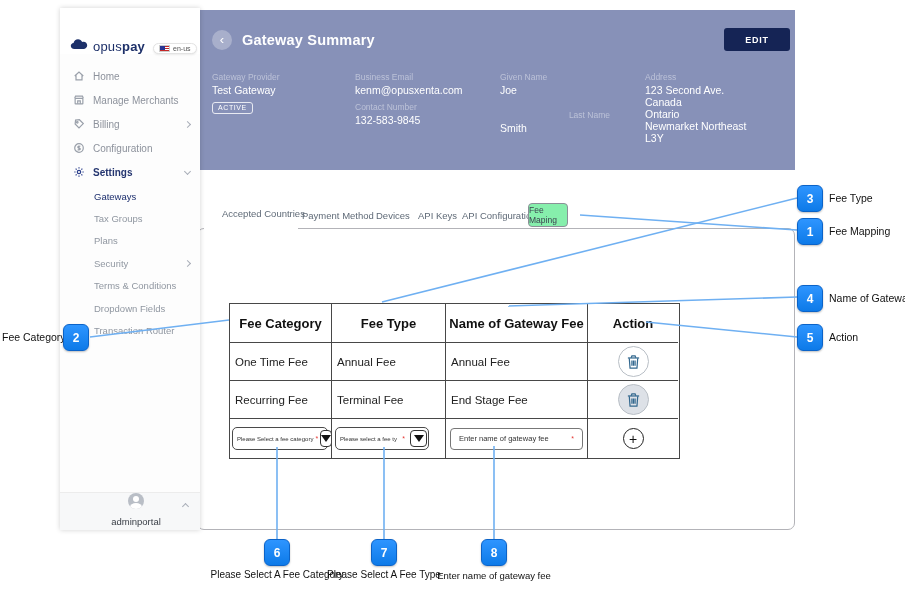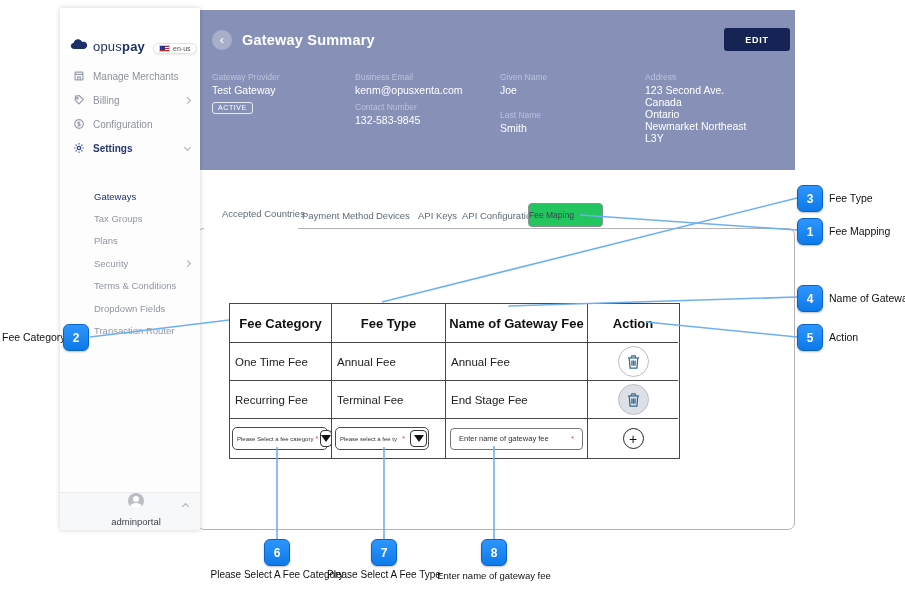--- a/index.html
+++ b/index.html
@@ -46,21 +46,21 @@
   .hero-title { color:#fff; font-size:14.5px; font-weight:700; letter-spacing:.2px; }
   .edit-btn { position:absolute; right:5px; top:18px; width:66px; height:23px; background:#152455; color:#fff; font-size:9px; font-weight:700; letter-spacing:.8px; border:none; border-radius:3px; cursor:pointer; }
   .hero-grid { position:absolute; left:12px; top:62px; right:8px; }
   .h-label { font-size:8.5px; color:#bcc2d8; margin-bottom:2px; }
   .h-value { font-size:10.5px; color:#fff; font-weight:500; }
   .h-col { position:absolute; top:0; }
   .status-badge { display:inline-block; margin-top:5px; border:1px solid #e8eaf2; border-radius:3px; color:#fff; font-size:7px; letter-spacing:.6px; padding:1.5px 5px; }
 
   
   .tab { position:absolute; font-size:9.5px; color:#5f6a77; z-index:3; cursor:pointer; }
-  .tab-box { position:absolute; left:528px; top:203px; width:75px; height:24px; background:#22c55e; border:1px solid #8b9097; border-radius:4px; display:flex; align-items:center; justify-content:flex-start; font-size:8.5px; color:#3c4450; z-index:3; cursor:pointer; }
+  .tab-box { position:absolute; left:528px; top:203px; width:40px; height:24px; background:#86efac; border:1px solid #8b9097; border-radius:4px; display:flex; align-items:center; justify-content:flex-end; font-size:8.5px; color:#3c4450; z-index:3; cursor:pointer; }
 
   
   #card { position:absolute; left:197px; top:228px; width:598px; height:302px; background:#fff; border:1.5px solid #b3b3b8; border-radius:7px; z-index:1; }
   #card-border-gap { position:absolute; left:204px; top:226px; width:94px; height:5px; background:#fff; z-index:2; }
 
   
   #fee-table { position:absolute; left:229px; top:303px; width:451px; z-index:2; display:grid;
     grid-template-columns:101px 114px 142px 91px; border:1.5px solid #474747; background:#fff; }
   .th { height:38px; display:flex; align-items:center; justify-content:center; font-size:13px; font-weight:700; color:#111; border-left:1.5px solid #474747; }
   .td { height:38px; display:flex; align-items:center; padding-left:5px; font-size:11.5px; color:#222; border-left:1.5px solid #474747; border-top:1.5px solid #474747; }
@@ -106,20 +106,28 @@
       <span class="locale-chip">
         <span class="flag"></span>
         <span>en-us</span>
       </span>
     </div>
 
     <div class="menu">
       <div class="menu-item">
         <span class="mi-icon">
             <svg viewBox="0 0 14 14">
+              <path d="M2 7 L7 2.5 L12 7 M3.5 6 V11.5 H10.5 V6"></path>
+            </svg>
+          </span>
+        <span class="mi-label">Home</span>
+      </div>
+      <div class="menu-item">
+        <span class="mi-icon">
+            <svg viewBox="0 0 14 14">
               <rect x="2.5" y="5" width="9" height="6.5" rx="0.5"></rect>
               <path d="M2 5 L3 2.5 H11 L12 5 M5.5 11.5 V8 H8.5 V11.5"></path>
             </svg>
           </span>
         <span class="mi-label">Manage Merchants</span>
       </div>
       <div class="menu-item">
         <span class="mi-icon">
             <svg viewBox="0 0 14 14">
               <path d="M7.5 2 L12 6.5 L7 11.5 L2.5 7 L3 2.5 Z"></path>
@@ -199,21 +207,21 @@
       </div>
       <div class="h-col" style="left:143px; width:140px;">
         <div class="h-label">Business Email</div>
         <div class="h-value">kenm@opusxenta.com</div>
         <div class="h-label" style="margin-top:6px;">Contact Number</div>
         <div class="h-value">132-583-9845</div>
       </div>
       <div class="h-col" style="left:288px; width:110px;">
         <div class="h-label">Given Name</div>
         <div class="h-value">Joe</div>
-        <div class="h-label" style="margin-top:14px;">Last Name</div>
+        <div class="h-label" style="margin-top:14px;text-align:right;">Last Name</div>
         <div class="h-value">Smith</div>
       </div>
       <div class="h-col" style="left:433px; width:150px;">
         <div class="h-label">Address</div>
         <div class="h-value">123 Second Ave.</div>
         <div class="h-value">Canada</div>
         <div class="h-value">Ontario</div>
         <div class="h-value">Newmarket Northeast</div>
         <div class="h-value">L3Y</div>
       </div>

